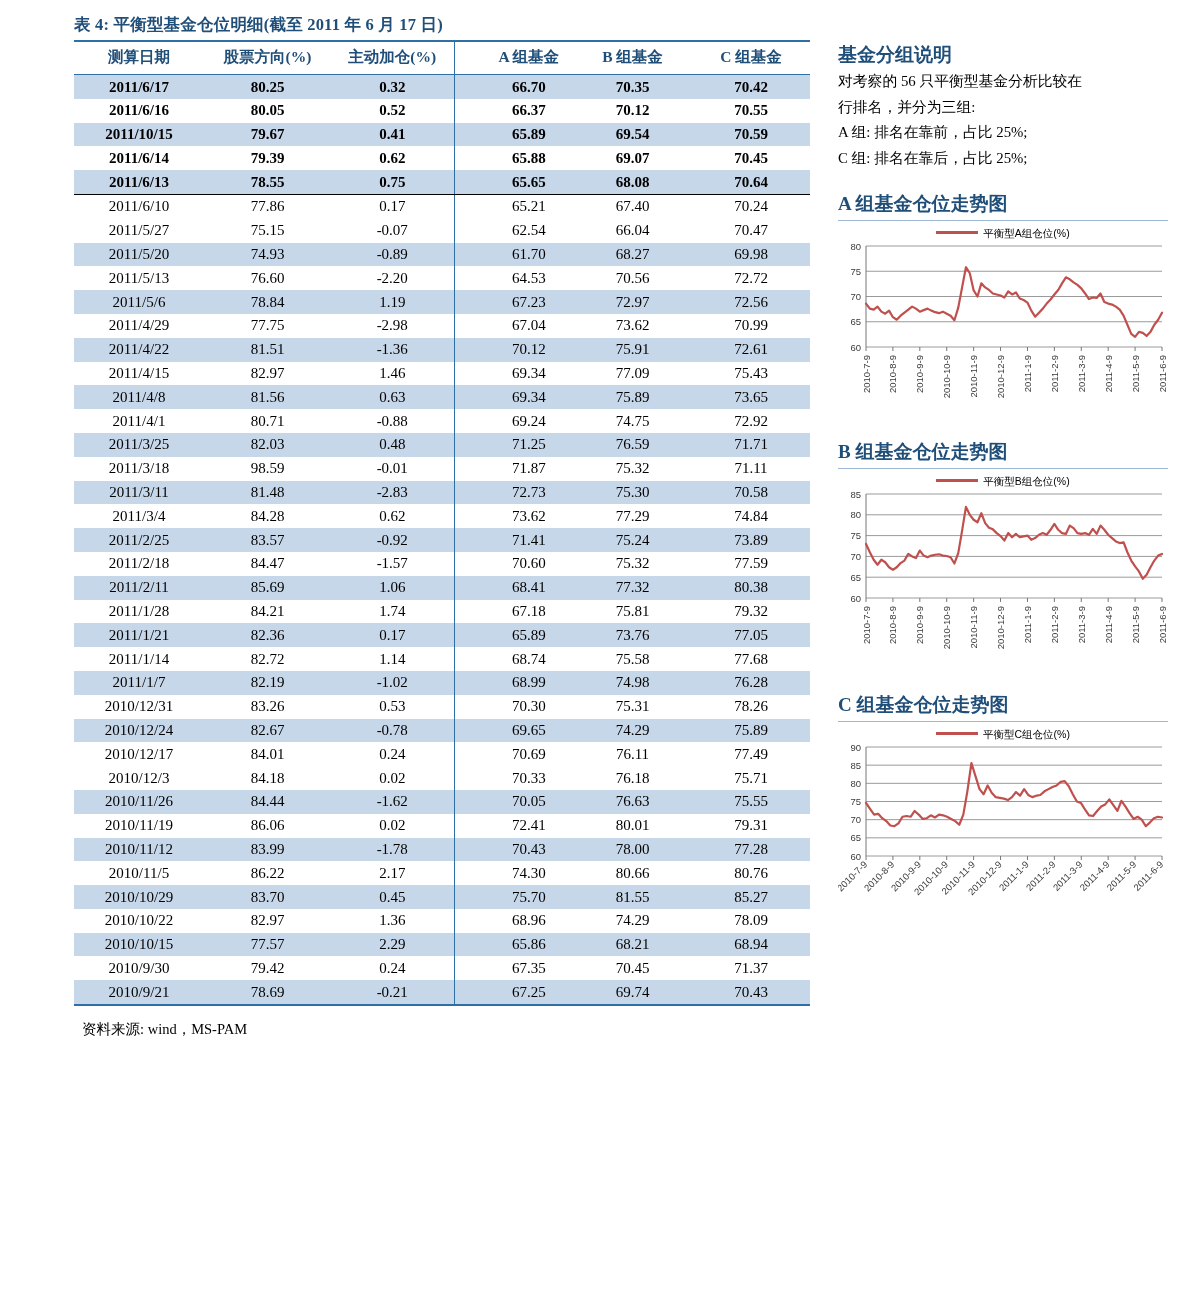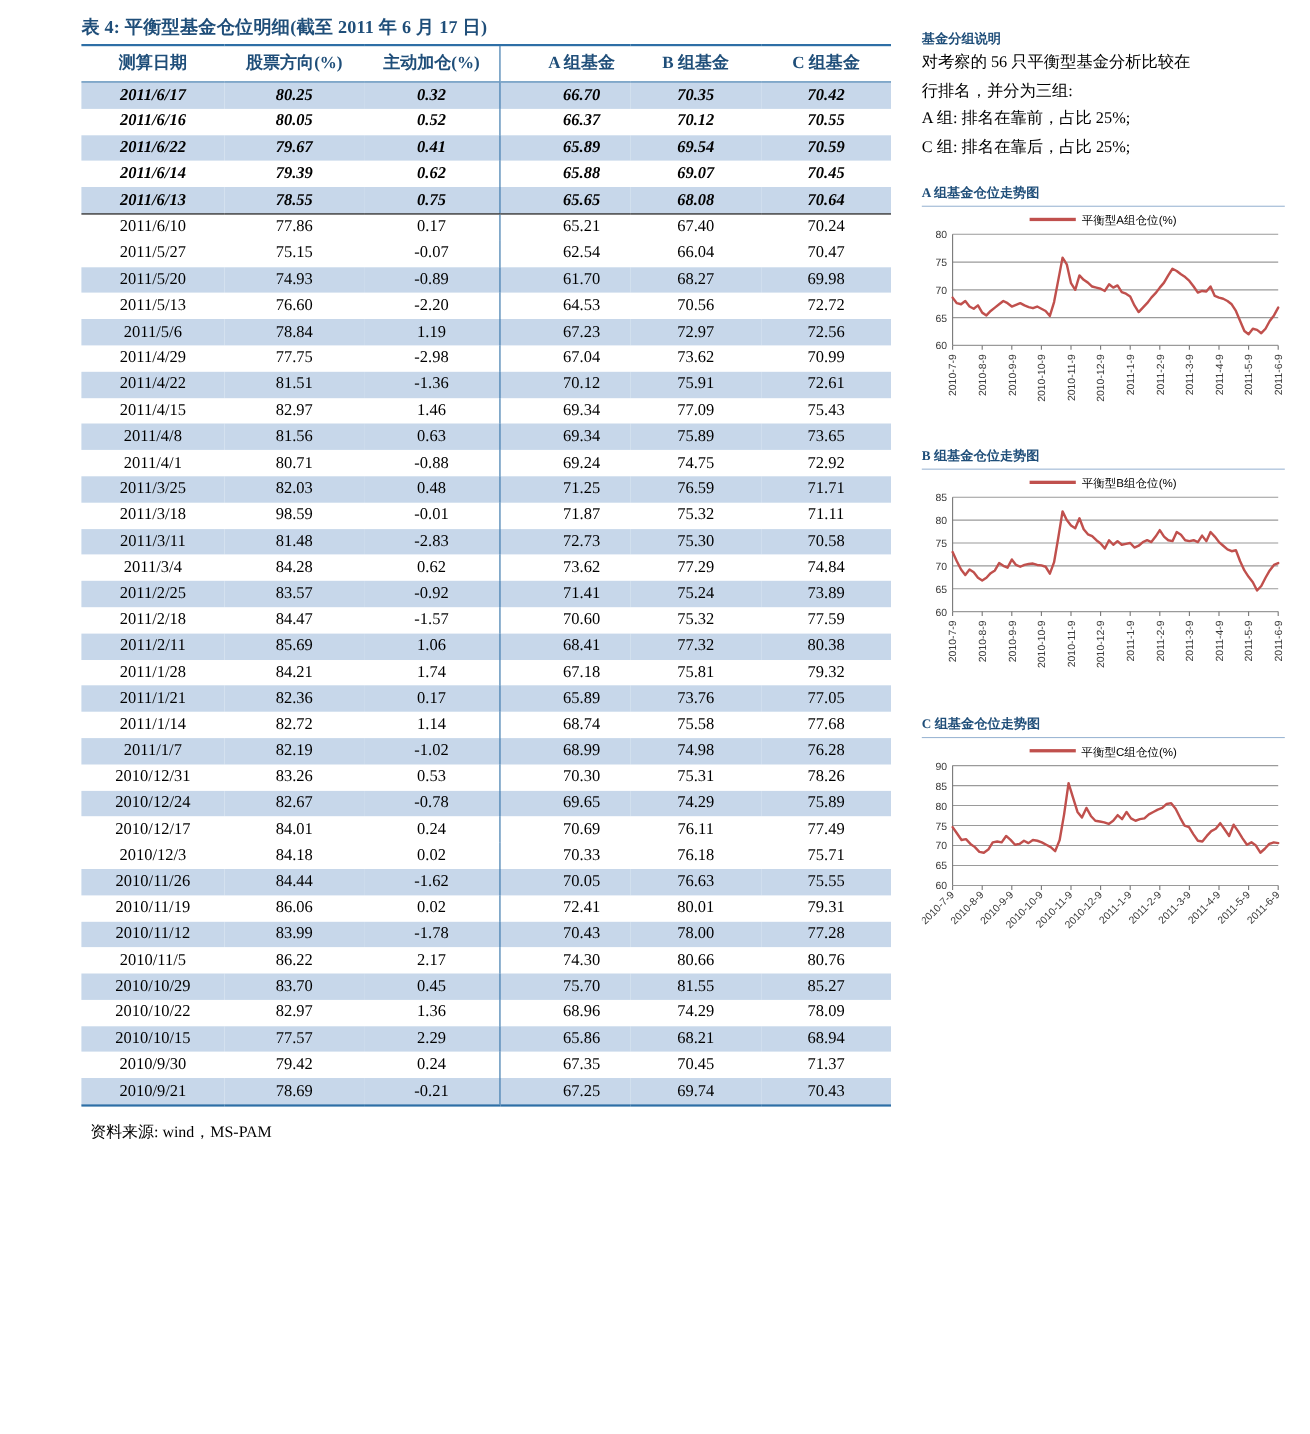--- a/index.html
+++ b/index.html
@@ -63,43 +63,43 @@
   }
 
   table.data tbody td {
     font-size: 15px;
     text-align: center;
     padding: 3.5px 6px;
     white-space: nowrap;
     line-height: 1.12;
   }
   table.data tbody tr.band td { background: #c7d7ea; }
-  table.data tbody tr.bold td { font-weight: bold; font-style: italic; }
+  table.data tbody tr.bold td { font-weight: bold; }
   table.data tbody tr.hr-below td { border-bottom: 1.5px solid #000000; }
   table.data tbody tr.last-row td { border-bottom: 2.2px solid #2E6FA6; }
 
   #source-note {
     margin-top: 14px;
     font-size: 14.5px;
     color: #000;
     padding-left: 8px;
   }
 
   
   #right-col {
     position: absolute;
     left: 838px;
     top: 26px;
     width: 330px;
   }
   .side-heading {
-    font-size: 12px;
+    font-size: 19px;
     font-weight: bold;
     color: #1F4E79;
-    margin: 1px 0 3px 0;
+    margin: 16px 0 3px 0;
     white-space: nowrap;
   }
   .side-heading.ruled {
     border-bottom: 1.6px solid #9DB7D4;
     padding-bottom: 3px;
     margin-bottom: 6px;
   }
   .side-para p {
     margin: 0 0 4.5px 0;
     font-size: 14.8px;
@@ -167,21 +167,21 @@
         </tr>
         <tr class="bold">
           <td>2011/6/16</td>
           <td>80.05</td>
           <td>0.52</td>
           <td class="sep-left">66.37</td>
           <td>70.12</td>
           <td>70.55</td>
         </tr>
         <tr class="band bold">
-          <td>2011/6/22</td>
+          <td>2011/10/15</td>
           <td>79.67</td>
           <td>0.41</td>
           <td class="sep-left">65.89</td>
           <td>69.54</td>
           <td>70.59</td>
         </tr>
         <tr class="bold">
           <td>2011/6/14</td>
           <td>79.39</td>
           <td>0.62</td>

